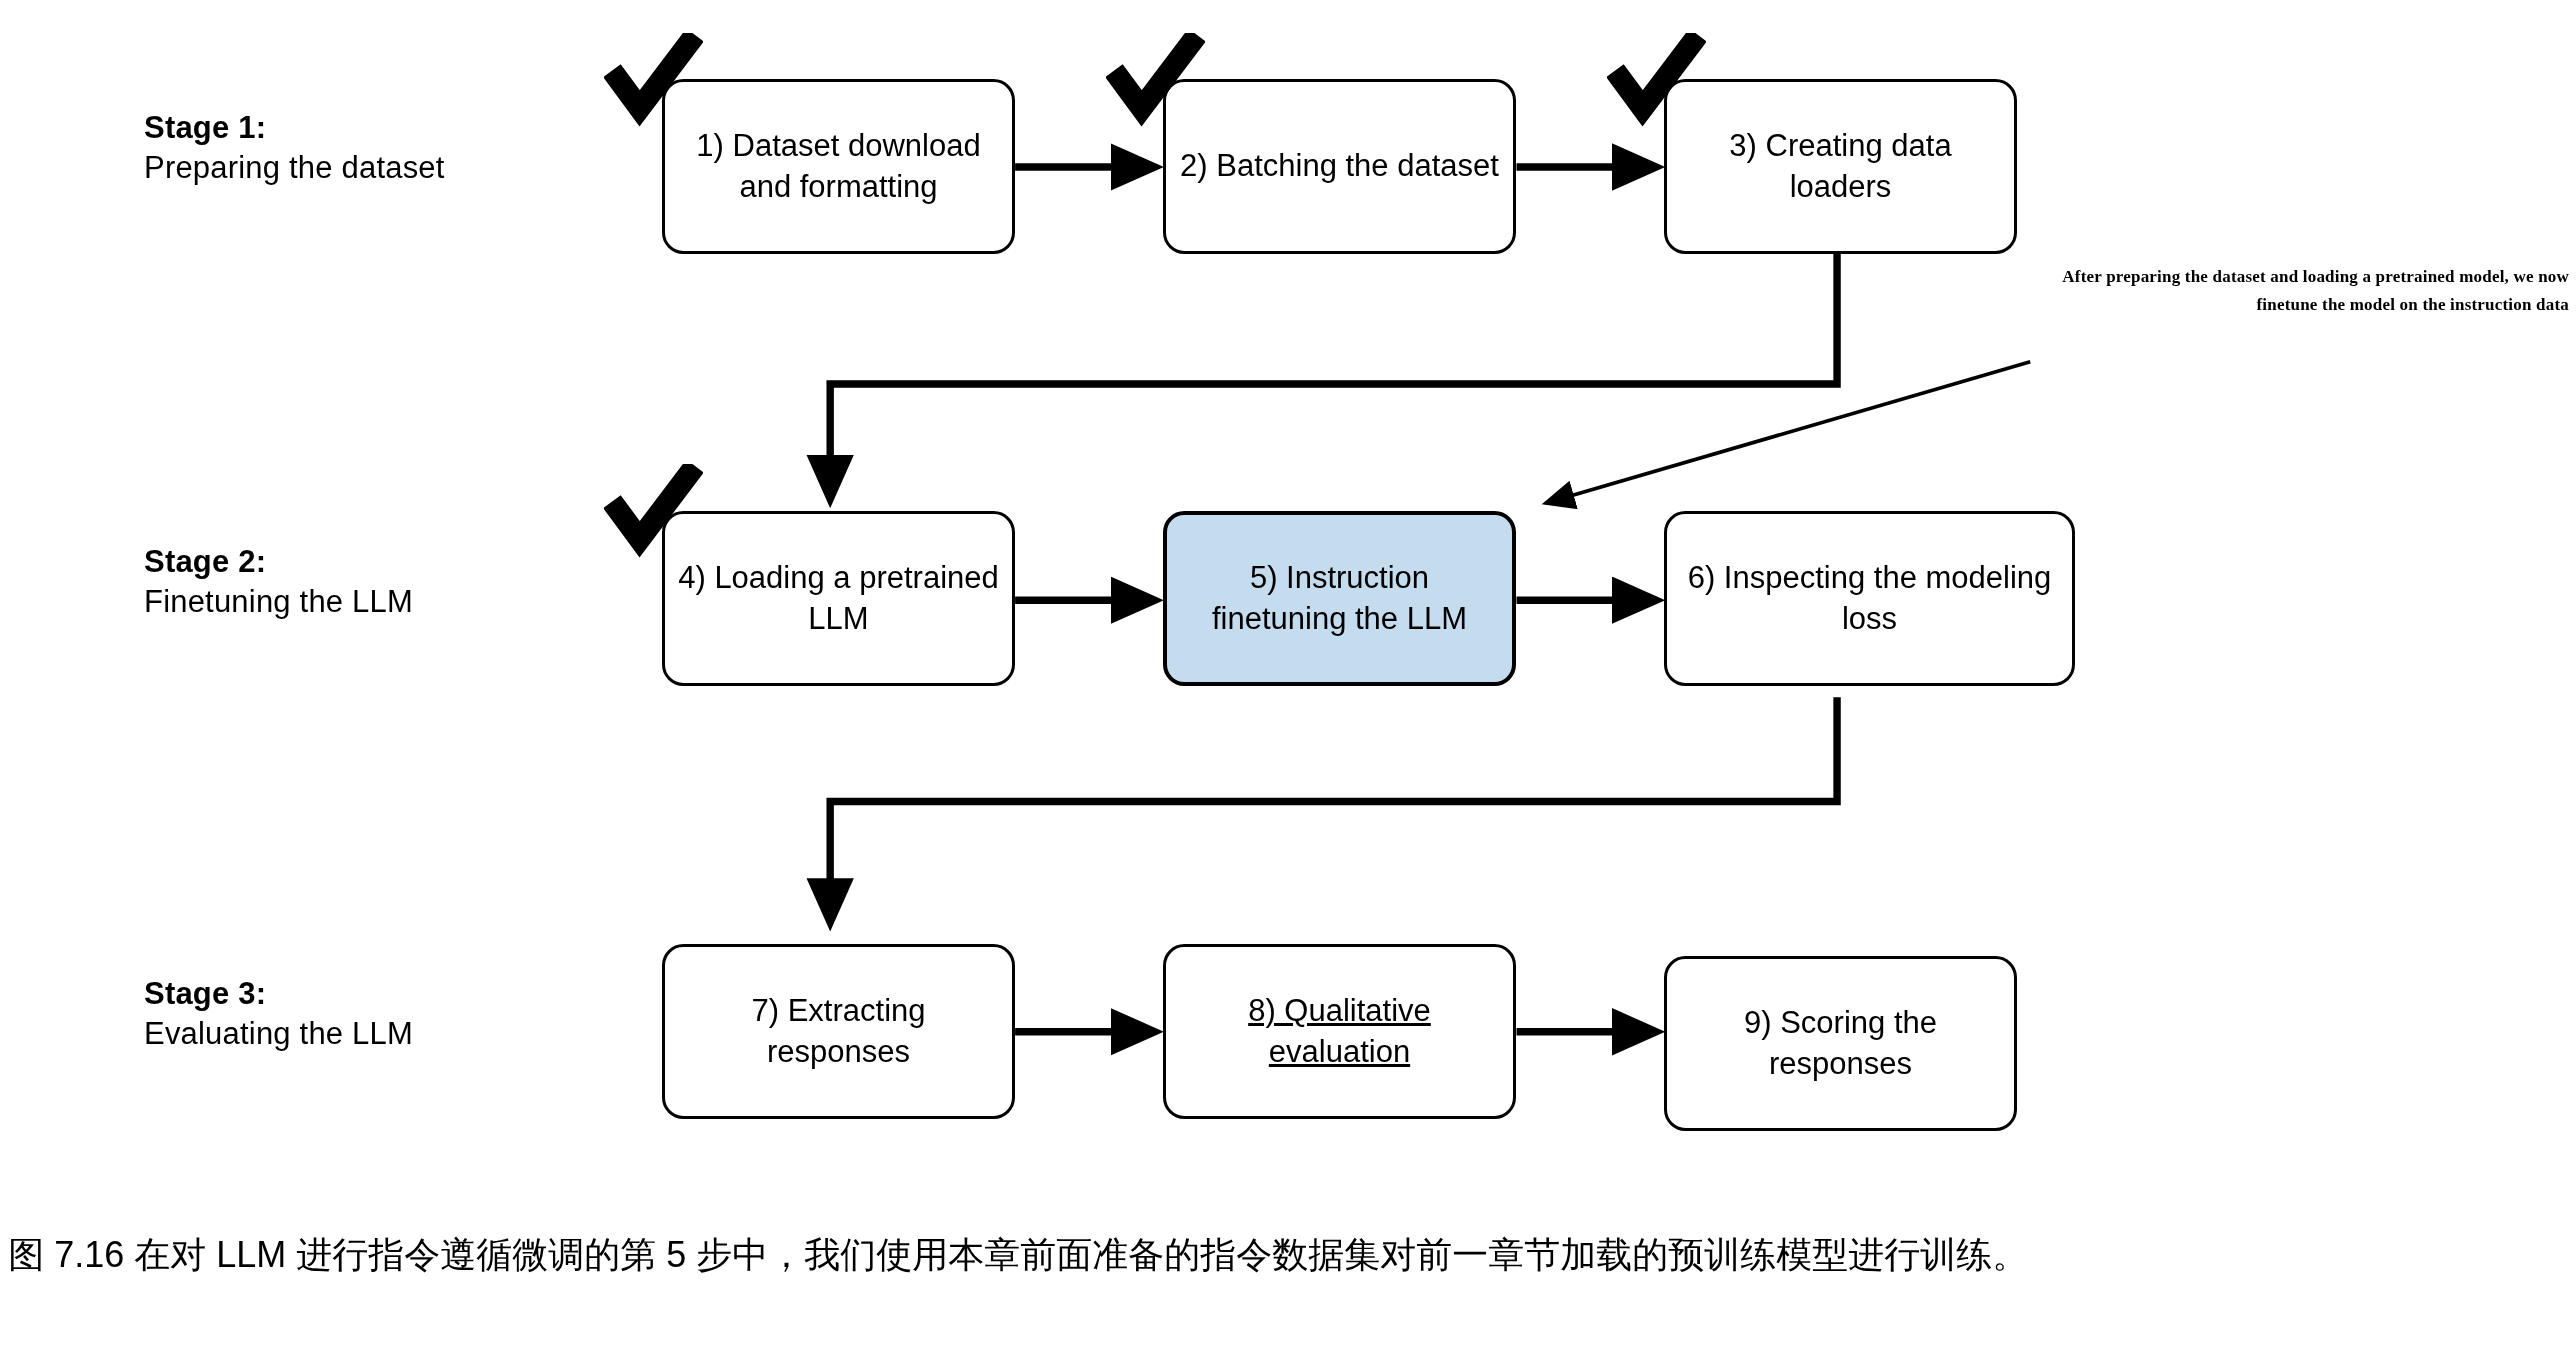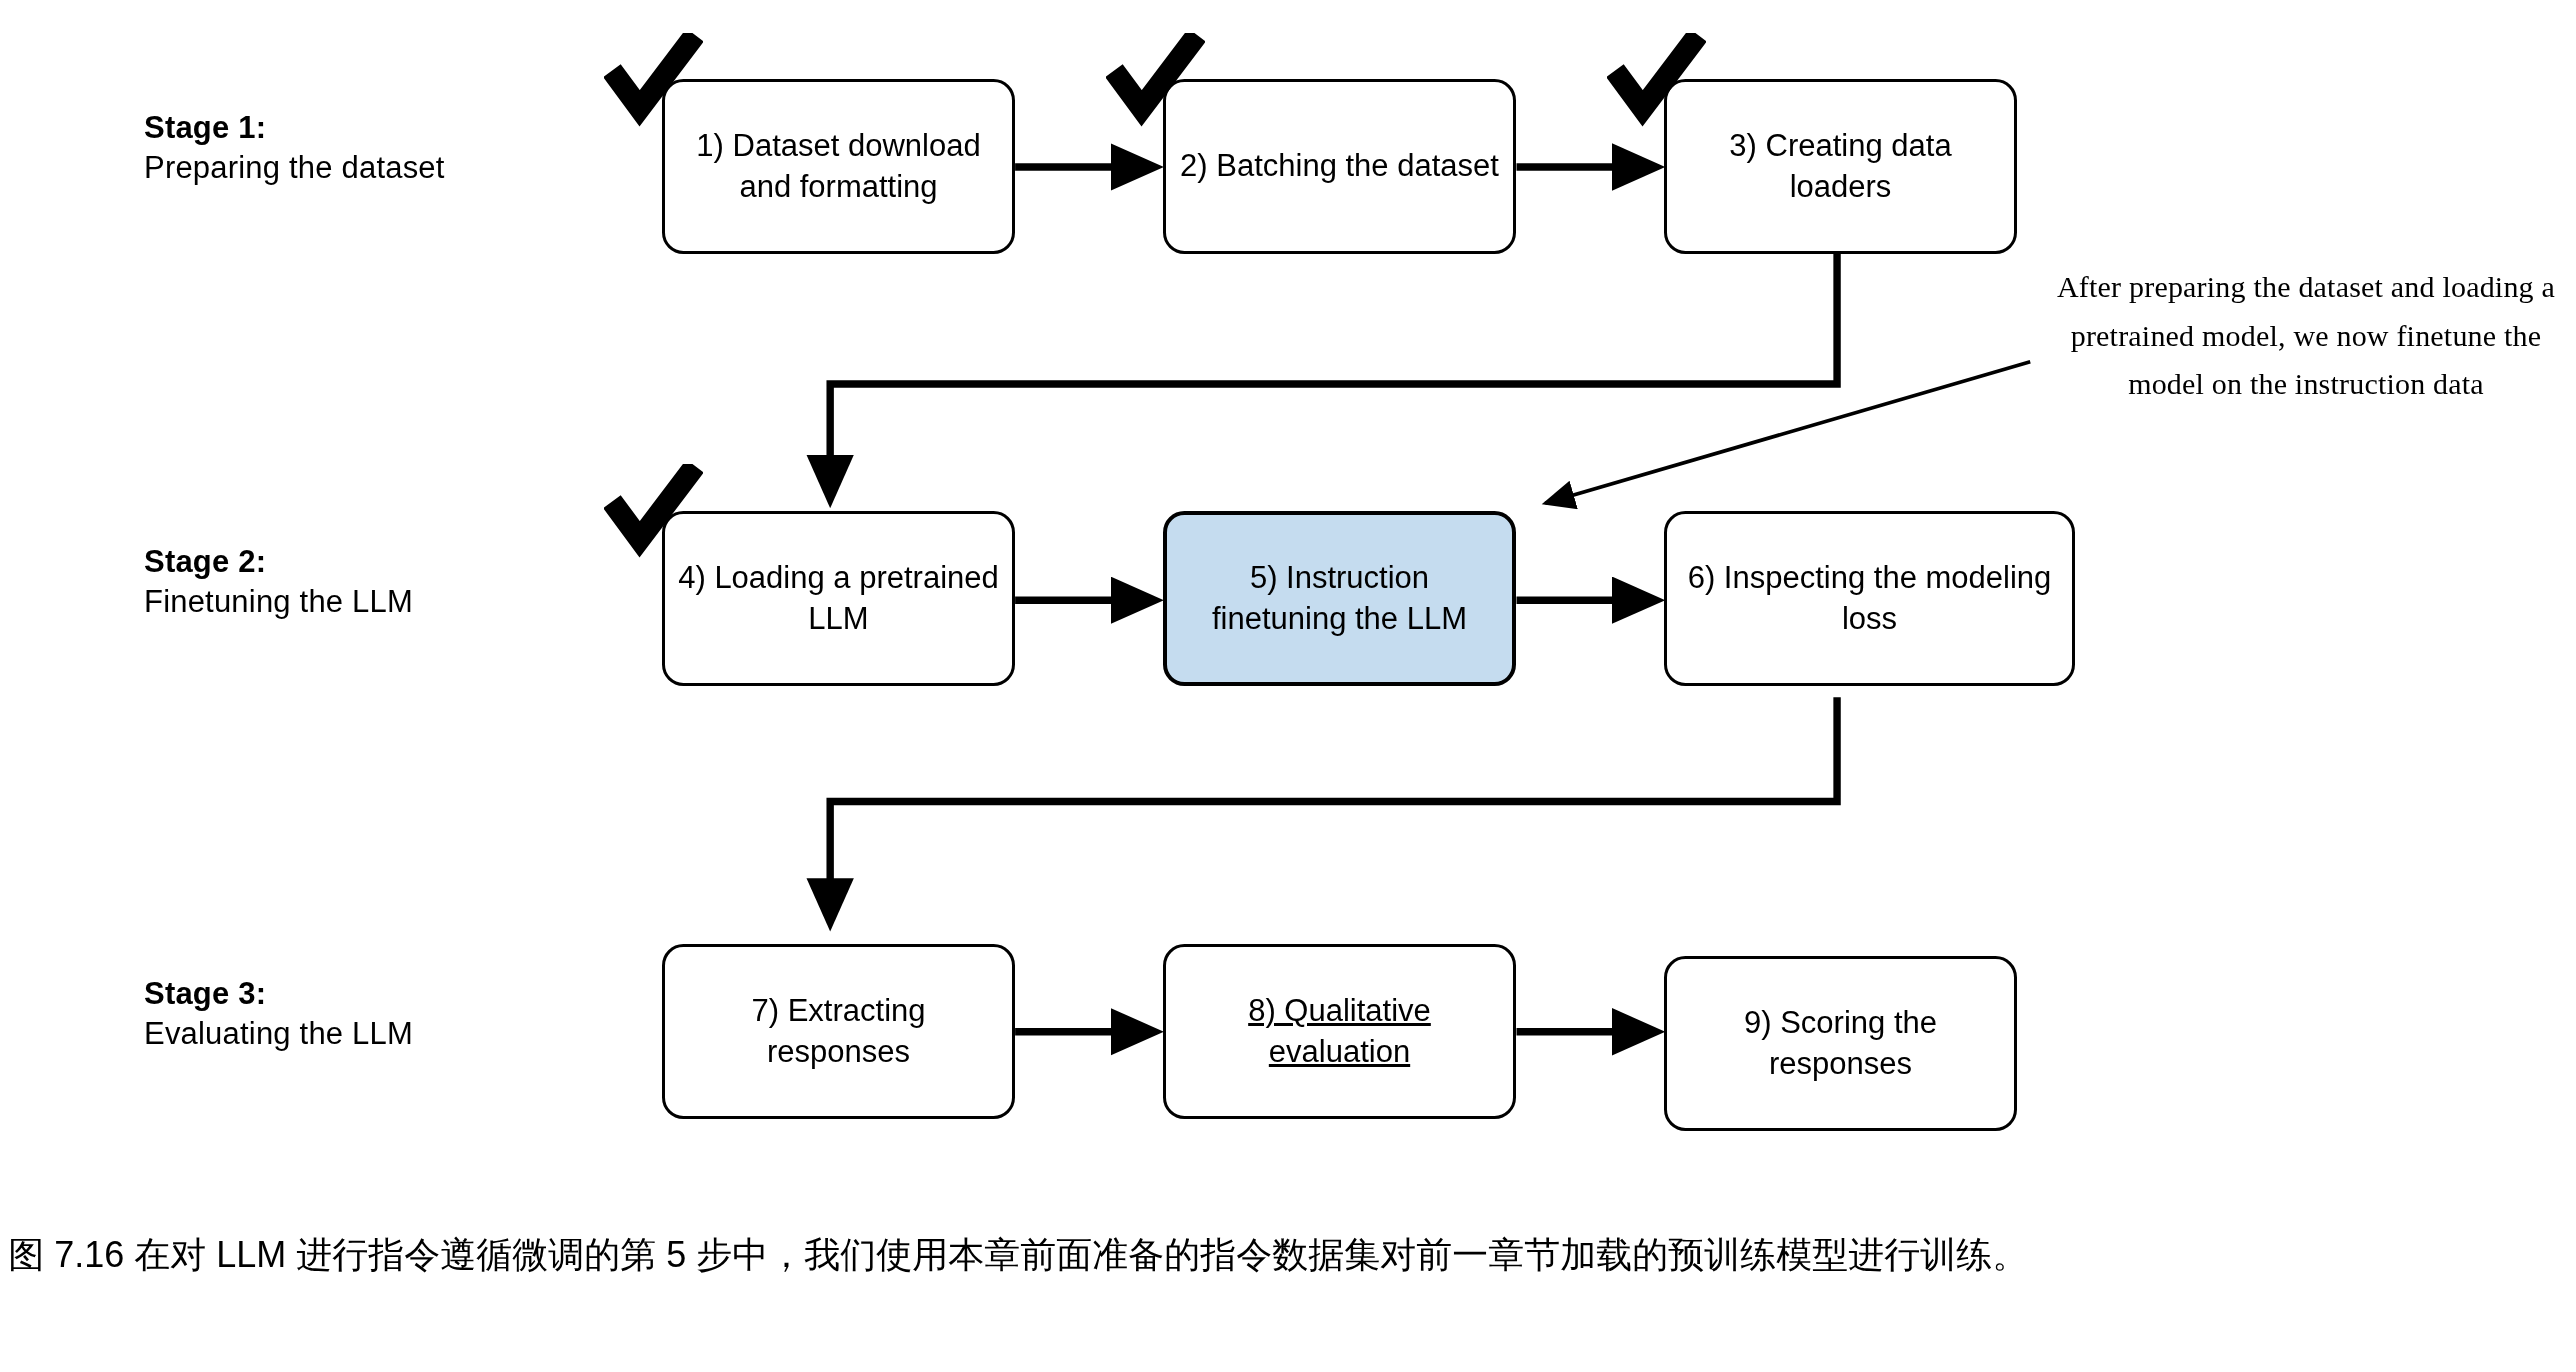--- a/index.html
+++ b/index.html
@@ -64,24 +64,24 @@
   .checkmark {
     position: absolute;
     width: 99px;
     height: 99px;
     pointer-events: none;
   }
 
   .annotation {
     position: absolute;
     width: 526px;
-    text-align: center;
+    text-align: right;
     font-family: "Liberation Serif", serif;
-    font-weight: normal;
-    font-size: 30px;
+    font-weight: bold;
+    font-size: 17px;
     line-height: 1.62;
     letter-spacing: 0.2px;
   }
 
   .caption {
     position: absolute;
     left: 8.2px;
     top: 1229px;
     width: 2515px;
     font-size: 36px;

